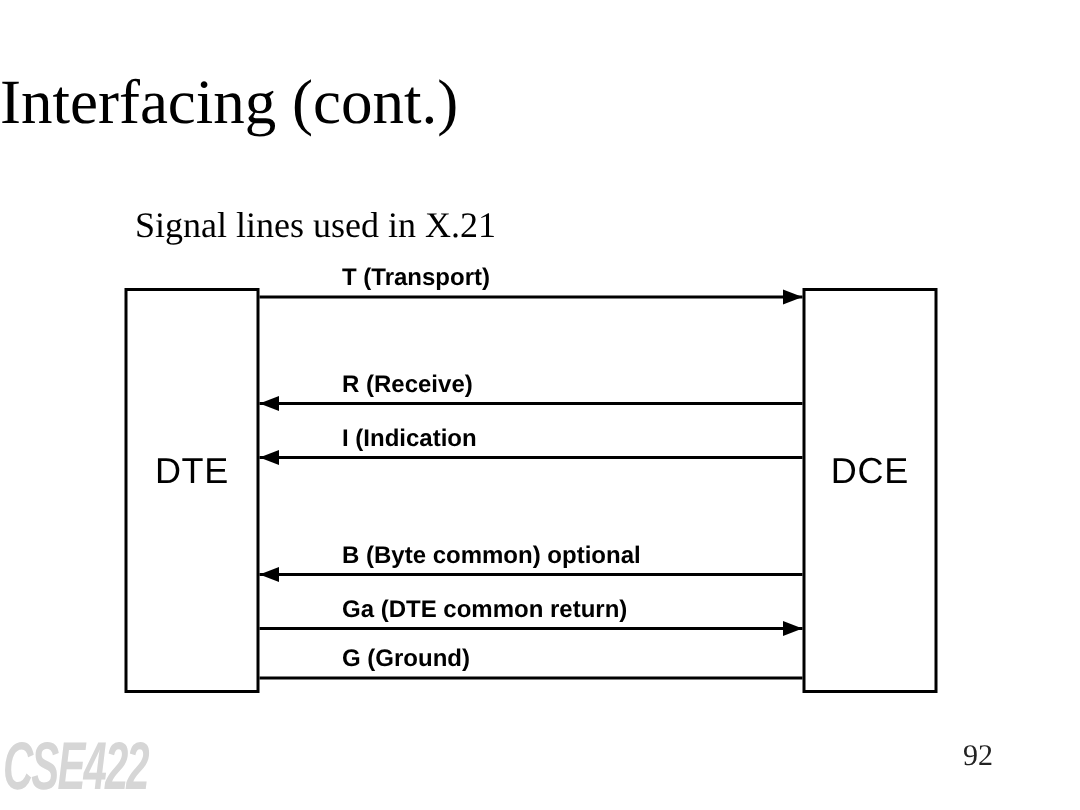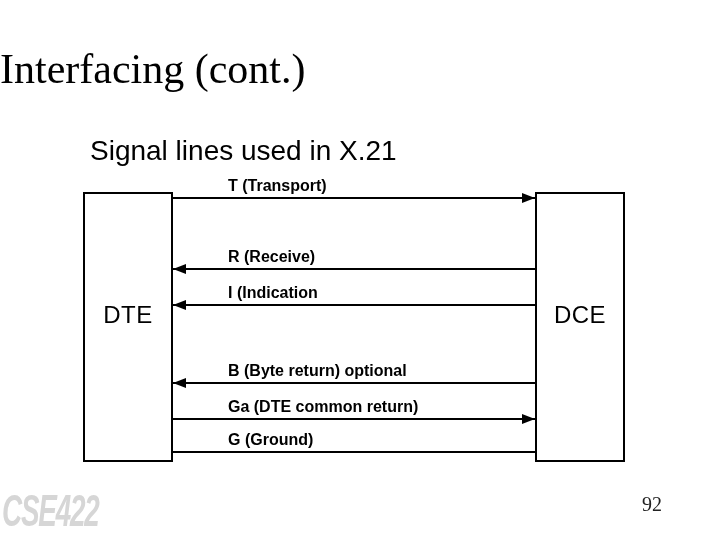--- a/index.html
+++ b/index.html
@@ -22,22 +22,22 @@
     font-size: 42px;
     font-weight: normal;
     line-height: 54px;
     margin: 0;
     color: #000000;
   }
   .subtitle {
     position: absolute;
     top: 133px;
     left: 90px;
-    font-family: Liberation Sans, sans-serif;
-    font-size: 28px;
+    font-family: Liberation Serif, serif;
+    font-size: 24px;
     line-height: 36px;
     color: #000000;
   }
   .box {
     position: absolute;
     top: 192px;
     width: 90px;
     height: 270px;
     border: 2px solid #000000;
     box-sizing: border-box;
@@ -142,21 +142,21 @@
   </div>
 
   <div class="sig-row" style="top:247px">
     <span class="sig-label">R (Receive)</span>
     <div class="sig-line"></div>
     <div class="arrow to-dte"></div>
   </div>
 
 
   <div class="sig-row" style="top:361px">
-    <span class="sig-label">B (Byte return) optional</span>
+    <span class="sig-label">B (Byte common) optional</span>
     <div class="sig-line"></div>
     <div class="arrow to-dte"></div>
   </div>
 
   <div class="sig-row" style="top:397px">
     <span class="sig-label">Ga (DTE common return)</span>
     <div class="sig-line"></div>
     <div class="arrow to-dce"></div>
   </div>
 

